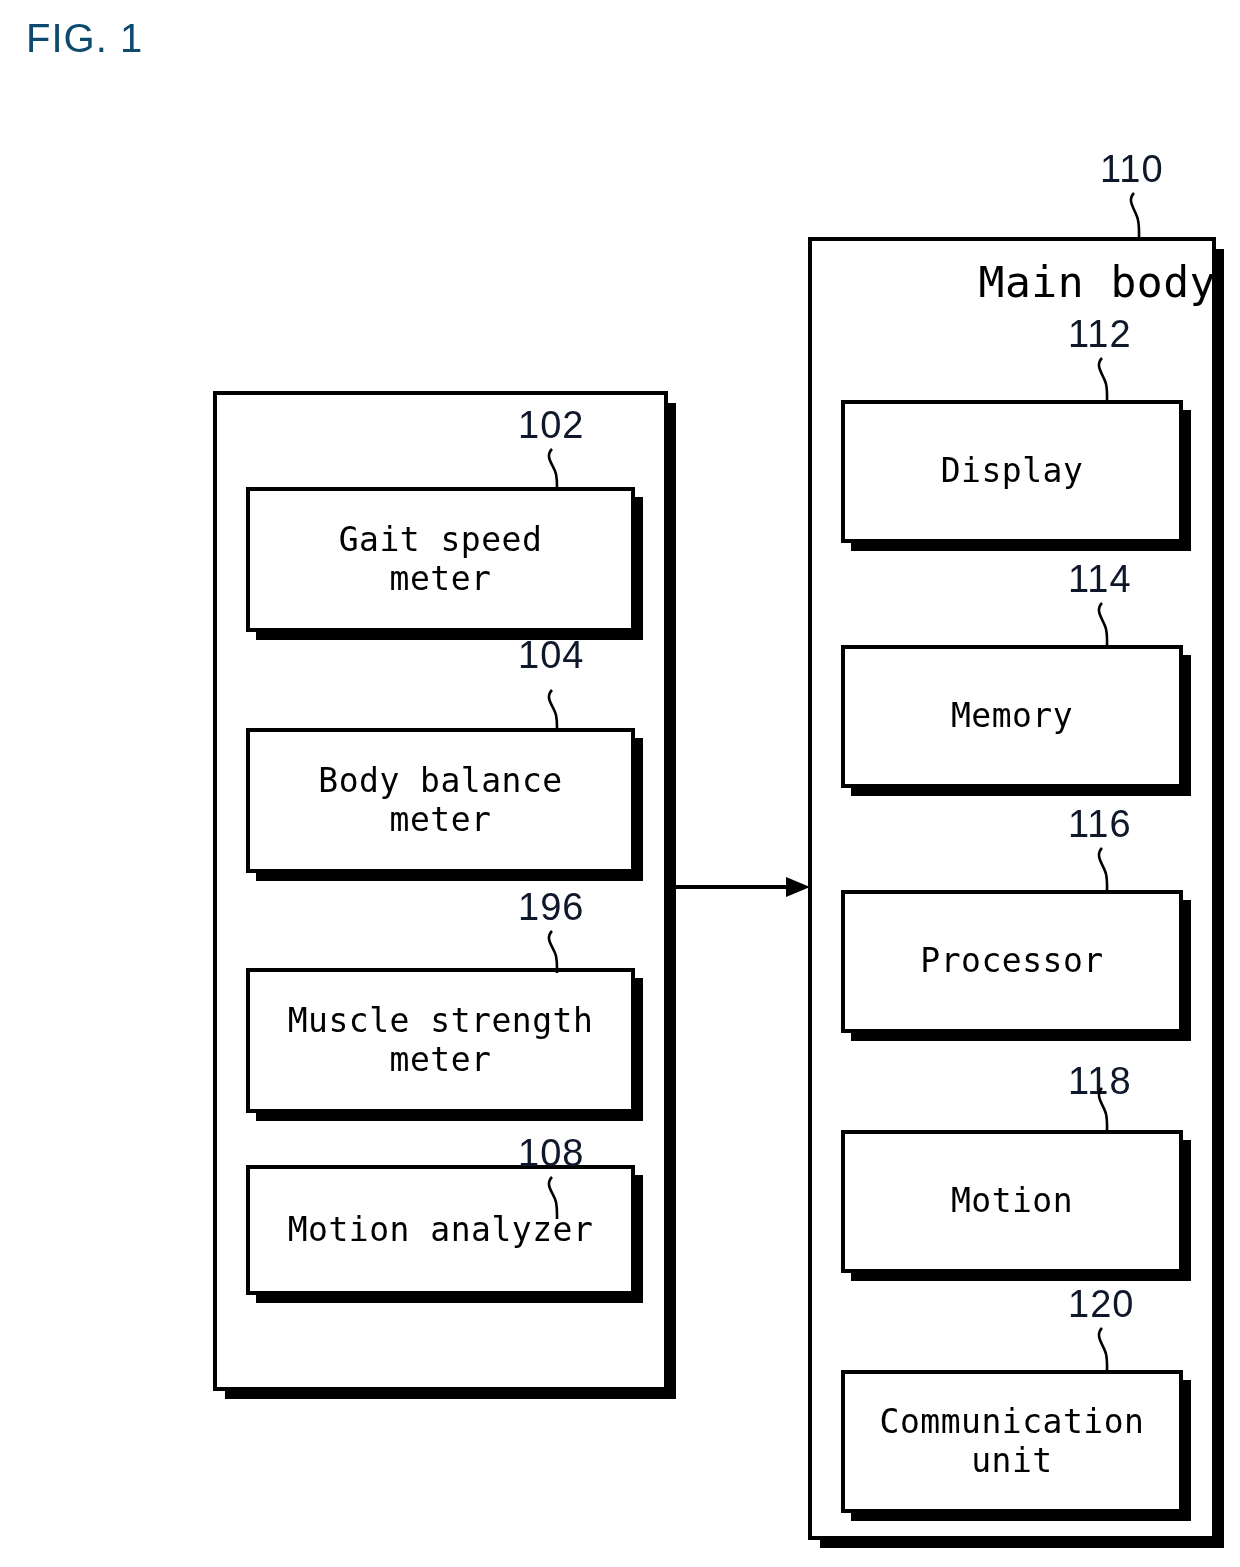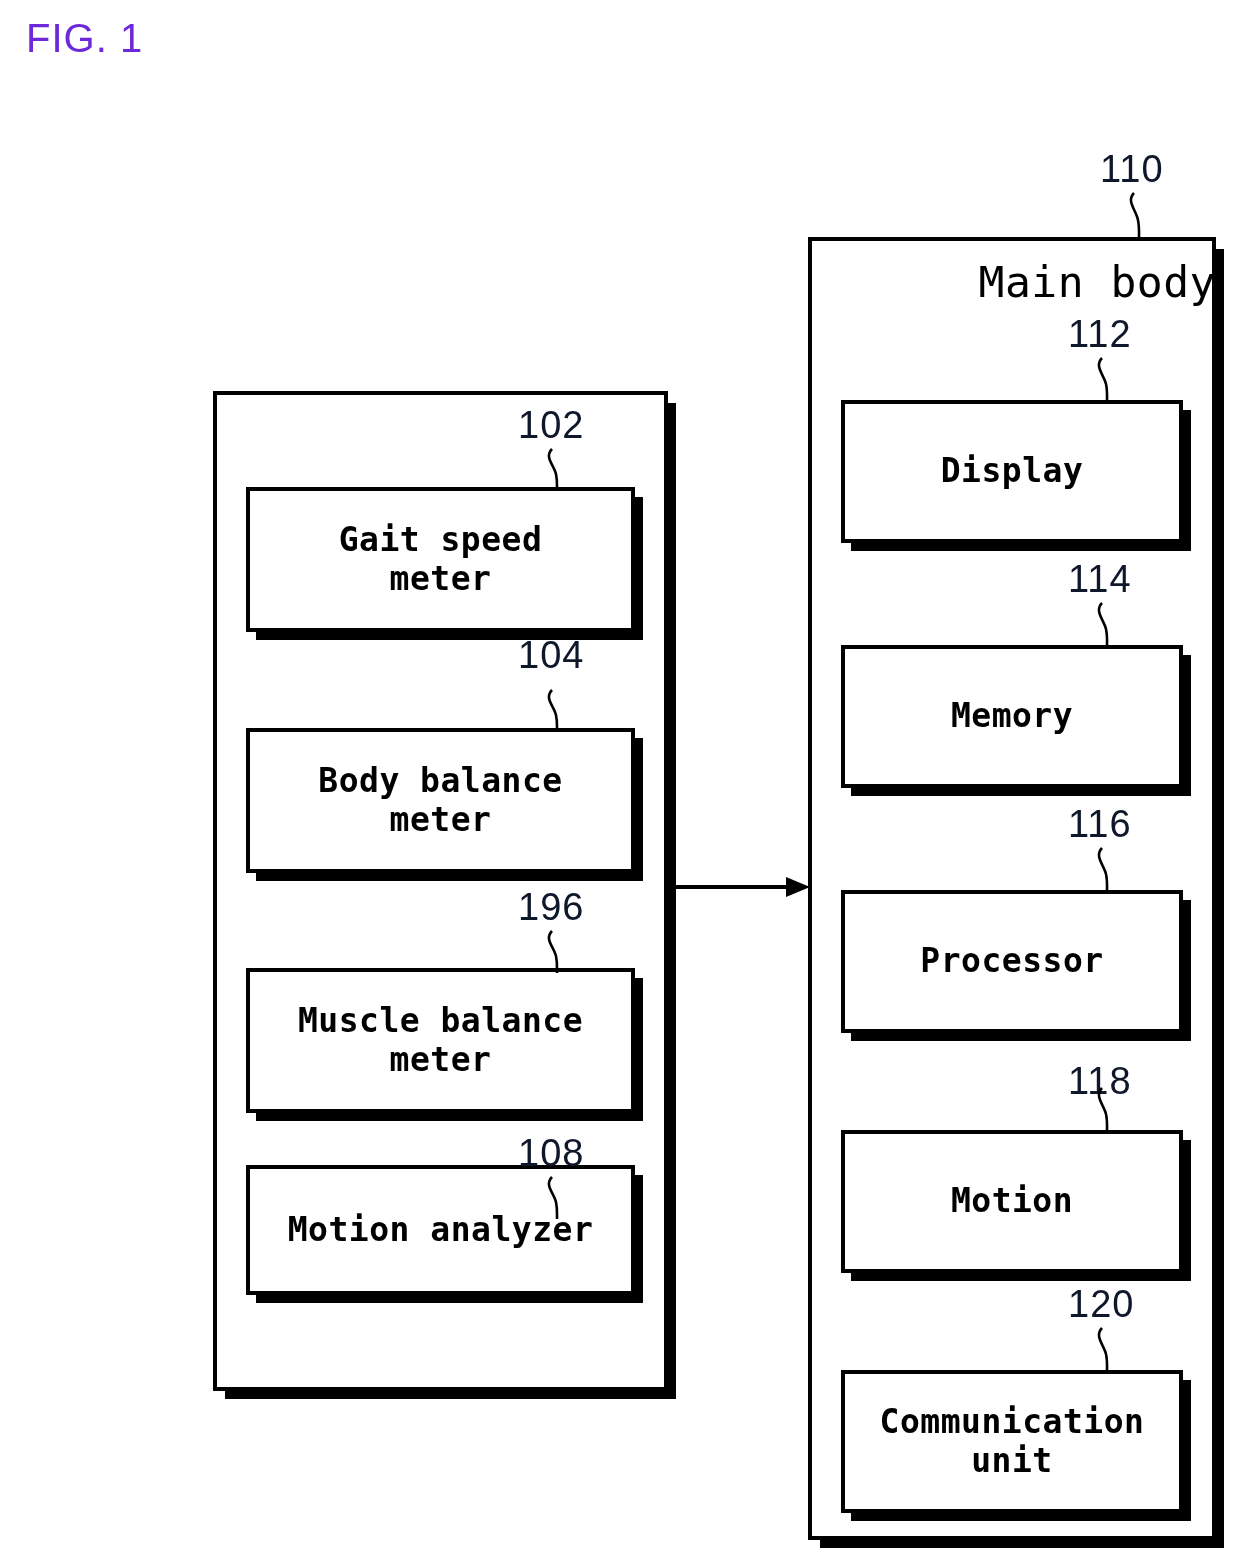--- a/index.html
+++ b/index.html
@@ -17,21 +17,21 @@
   }
 
   
   #fig-title {
     position: absolute;
     left: 26px;
     top: 16px;
     font-family: "Liberation Sans", sans-serif;
     font-size: 40px;
     letter-spacing: 1px;
-    color: #6d28d9;
+    color: #0c4a6e;
     white-space: pre;
   }
 
   
   .sbox {
     position: absolute;
     background: #ffffff;
     border: 4px solid #000000;
     box-sizing: border-box;
     box-shadow: 9px 9px 0 -1px #000000;
@@ -45,21 +45,20 @@
   .blockbox {
     display: flex;
     align-items: center;
     justify-content: center;
     text-align: center;
     line-height: 1.18;
     font-size: 33px;
     letter-spacing: 0.5px;
     white-space: pre-line;
     padding: 0 16px;
-    font-weight: bold;
   }
 
   
   .panel-caption {
     position: absolute;
     font-size: 43px;
     letter-spacing: 0.5px;
     white-space: pre;
     text-align: right;
   }
@@ -95,21 +94,21 @@
 <div id="fig-title">FIG. 1</div>
 
 <div class="sbox outer" id="left-outer" style="left:213px; top:391px; width:455px; height:1000px;"></div>
 
 <div class="sbox blockbox" style="left:246px; top:487px; width:389px; height:145px;">Gait speed
 meter</div>
 
 <div class="sbox blockbox" style="left:246px; top:728px; width:389px; height:145px;">Body balance
 meter</div>
 
-<div class="sbox blockbox" style="left:246px; top:968px; width:389px; height:145px;">Muscle balance
+<div class="sbox blockbox" style="left:246px; top:968px; width:389px; height:145px;">Muscle strength
 meter</div>
 
 <div class="sbox blockbox" style="left:246px; top:1165px; width:389px; height:130px;">Motion analyzer</div>
 
 <div class="refnum" style="left:518px; top:404px;">102</div>
 <svg class="leader" style="left:540px; top:448px; width:40px; height:44px;" viewBox="0 0 40 44">
   <path d="M12 1 C 4 9, 14 17, 16 26 C 17.5 33, 17 38, 17 43" fill="none" stroke="#000" stroke-width="2.6"></path>
 </svg>
 
 <div class="refnum" style="left:518px; top:634px;">104</div>

